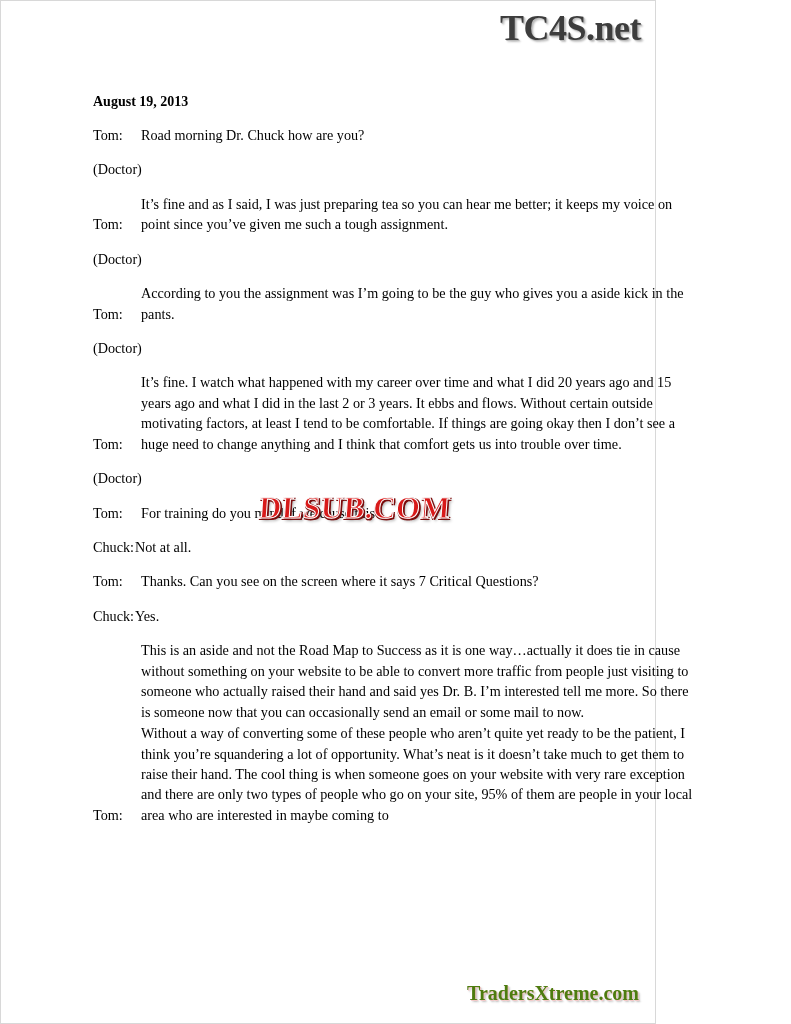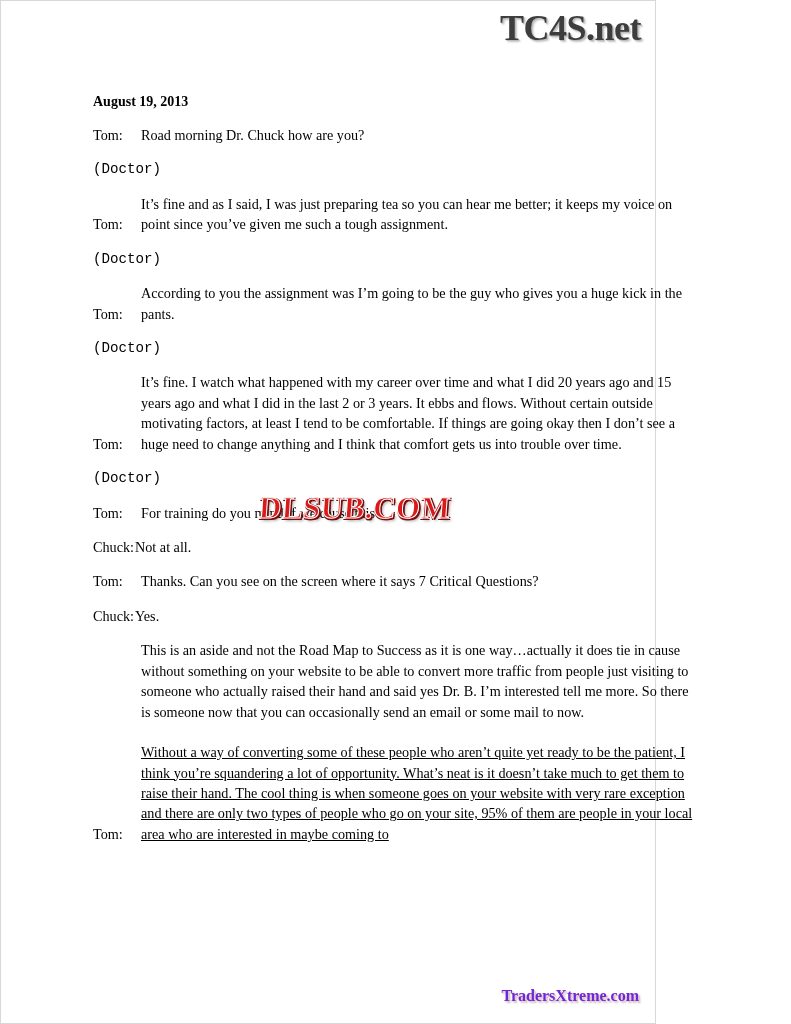--- a/index.html
+++ b/index.html
@@ -39,23 +39,23 @@
     text-shadow: 1px 1px 0 #bbb, 2px 2px 2px rgba(0,0,0,0.25);
     white-space: nowrap;
   }
 
   
   .wm-bottom {
     position: absolute;
     right: 16px;
     bottom: 18px;
     font-family: "Liberation Serif", serif;
-    font-size: 16px;
-    font-weight: bold;
-    color: #6d28d9;
+    font-size: 20px;
+    font-weight: bold;
+    color: #4d7c0f;
     text-shadow: 1px 1px 0 #f3c9c9, 2px 2px 2px rgba(0,0,0,0.25);
     white-space: nowrap;
   }
 
   
   .wm-center {
     position: absolute;
     left: 258px;
     top: 489px;
     font-family: "Liberation Serif", serif;
@@ -103,27 +103,25 @@
   .speaker.narrow { width: 42px; font-family: Liberation Serif, serif; }
 
   .utterance {
     flex: 1 1 auto;
     text-align: left;
   }
   .utterance p {
     margin: 0;
   }
   .utterance p + p {
-    margin-top: 20px;
-    text-decoration: underline;
+    margin-top: 1px;
   }
 
   .stage {
     margin-top: 14px;
-    font-family: Liberation Mono, monospace;
   }
 </style>
 </head>
 <body>
 
 <div class="page">
 
   <div class="wm-top">TC4S.net</div>
 
   <div class="doc">
@@ -150,21 +148,21 @@
       </div>
     </div>
 
     <div class="stage">
       <span>(Doctor)</span>
     </div>
 
     <div class="para">
       <div class="speaker">Tom:</div>
       <div class="utterance">
-        <p>According to you the assignment was I’m going to be the guy who gives you a huge kick in the pants.</p>
+        <p>According to you the assignment was I’m going to be the guy who gives you a aside kick in the pants.</p>
       </div>
     </div>
 
     <div class="stage">
       <span>(Doctor)</span>
     </div>
 
     <div class="para">
       <div class="speaker">Tom:</div>
       <div class="utterance">

